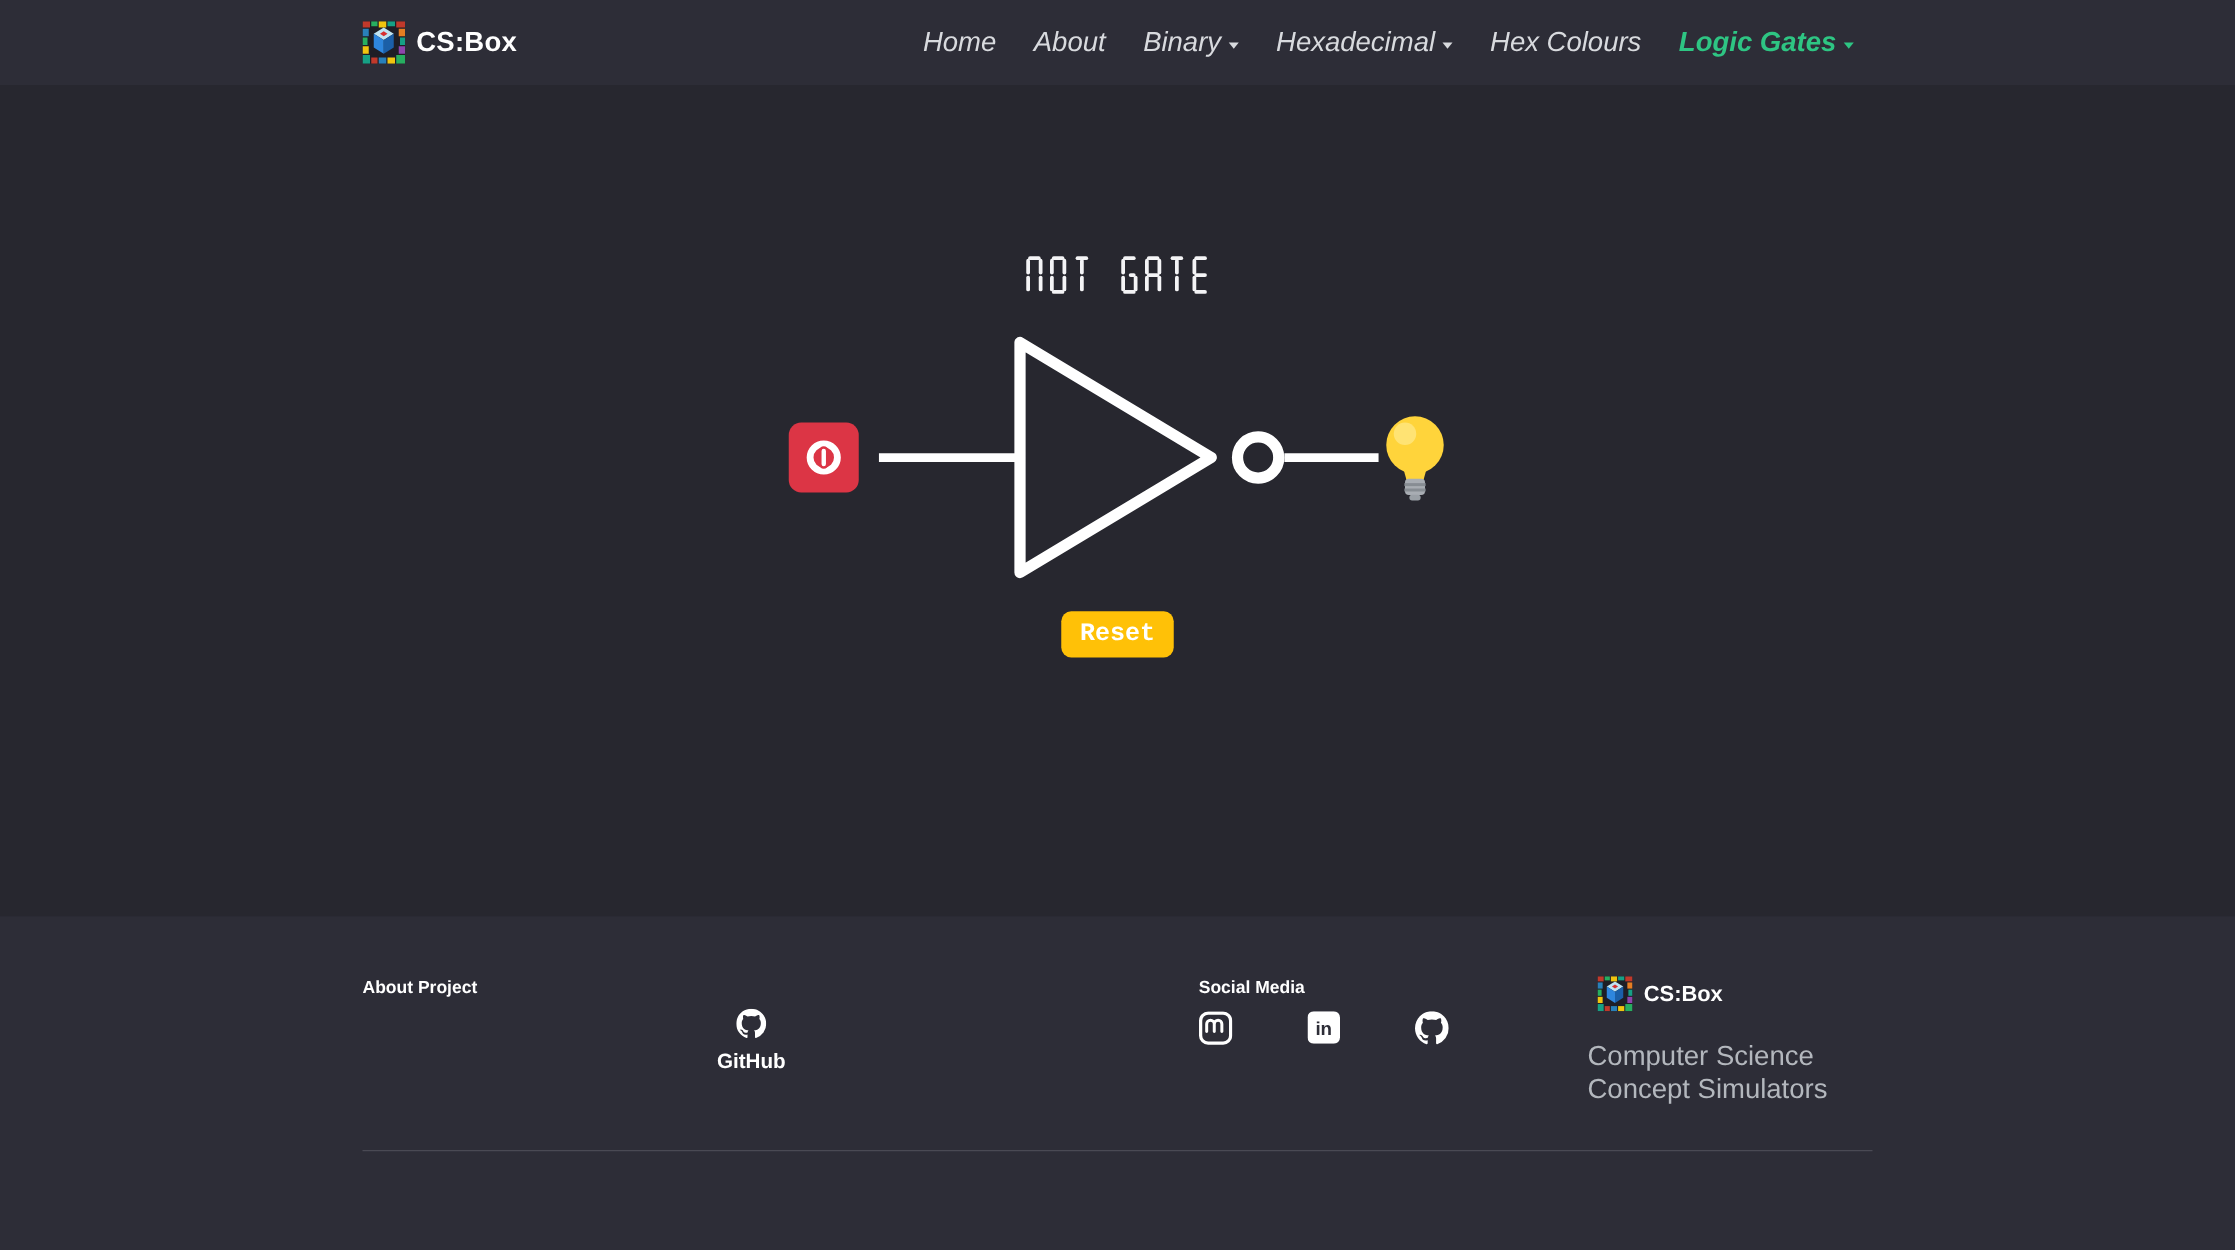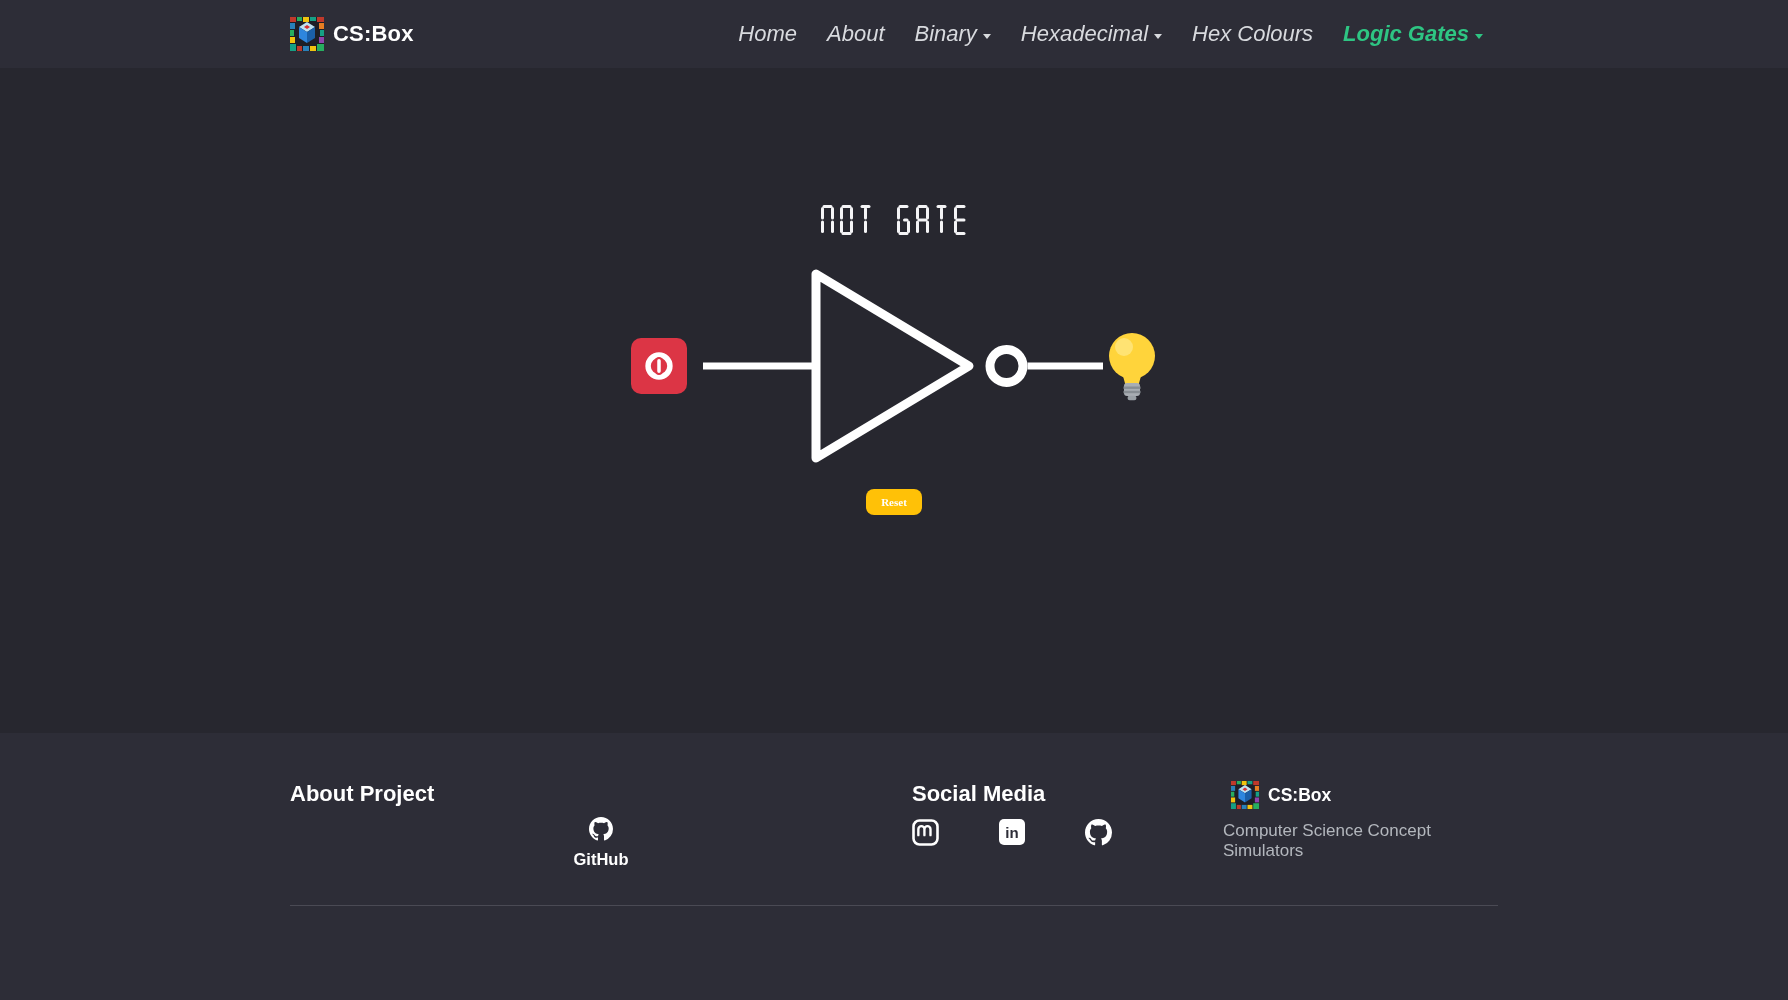--- a/index.html
+++ b/index.html
@@ -22,36 +22,36 @@
   ul.nav-links li.active { color:#2ec583; font-weight:700; }
   .caret { display:inline-block; width:0; height:0; border-left:4.5px solid transparent; border-right:4.5px solid transparent; border-top:5px solid currentColor; margin-left:6px; vertical-align:2px; }
 
   
   main { height:665px; flex:0 0 auto; display:flex; flex-direction:column; align-items:center; }
   .lcd-title { margin-top:137px; stroke:#f4f4f6; stroke-width:3; stroke-linecap:round; fill:none; overflow:visible; }
   .gate-row { display:flex; align-items:center; margin-top:31px; height:200px; }
   .input-btn { width:56px; height:56px; border:none; border-radius:10px; background:#dc3545; display:flex; align-items:center; justify-content:center; cursor:pointer; margin-right:16px; }
   .gate-svg { display:block; }
   .bulb { margin-left:4px; display:block; }
-  .reset-btn { margin-top:23px; background:#ffc107; color:#fff; font-weight:700; font-size:11px; border:none; border-radius:8px; padding:7px 15px; cursor:pointer; font-family:Liberation Serif, serif; }
+  .reset-btn { margin-top:23px; background:#ffc107; color:#fff; font-weight:700; font-size:20px; border:none; border-radius:8px; padding:7px 15px; cursor:pointer; font-family:Liberation Mono, monospace; }
 
   
   footer { flex:1 1 auto; background:#2d2d37; padding-top:48px; }
   .f-cols { display:flex; align-items:flex-start; }
   .f-col-about { width:622px; }
-  .f-col-social { width:311px; }
+  .f-col-social { width:311px;margin-left:47px; }
   .f-col-brand { flex:1; }
-  .f-heading { font-size:22px; font-weight:700; color:#fff; margin-bottom:10px; }
+  .f-heading { font-size:14px; font-weight:700; color:#fff; margin-bottom:10px; }
   .gh-link { display:flex; align-items:center; gap:9px; cursor:pointer;flex-direction:column; }
   .gh-link span { font-size:16.5px; font-weight:700; color:#fff; }
   .social-row { width:200px; display:flex; justify-content:space-between; align-items:flex-start; margin-top:12px; }
   .social-row svg { cursor:pointer; }
   .f-brand-row { display:flex; align-items:center; gap:9px; margin-left:8px; cursor:pointer; }
   .f-brand-name { font-size:17.5px; font-weight:700; color:#fff; }
-  .tagline { margin-top:12px; color:#b3b7bd; font-size:17px; }
+  .tagline { margin-top:23px; color:#b3b7bd; font-size:22px; }
   .f-divider { border:none; border-top:1px solid #4a4a54; margin-top:36px; }
   .copyright { margin-top:22px; color:#b3b7bd; font-size:16.5px; line-height:1.55; }
 </style>
 </head>
 <body>
 
 <header class="navbar">
   <div class="container nav-inner">
     <div class="brand">
       <svg width="34" height="34" viewBox="0 0 34 34">

